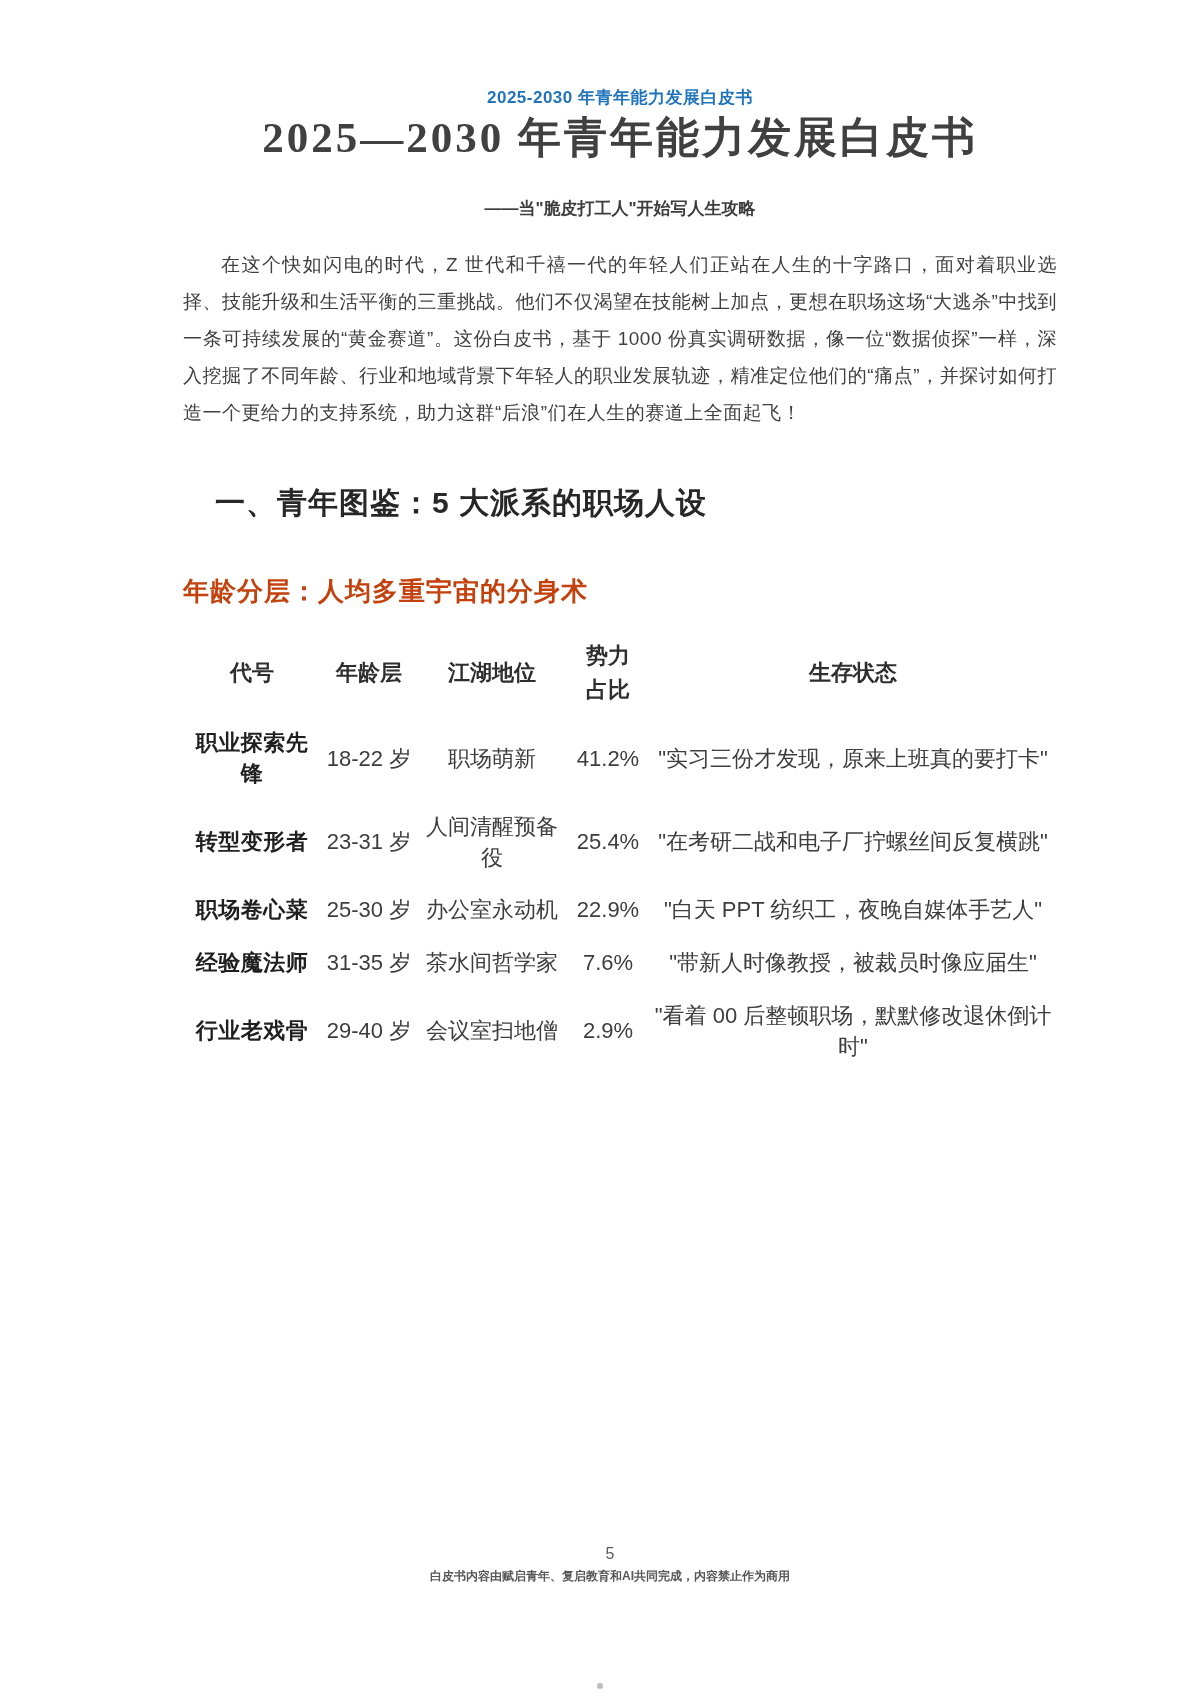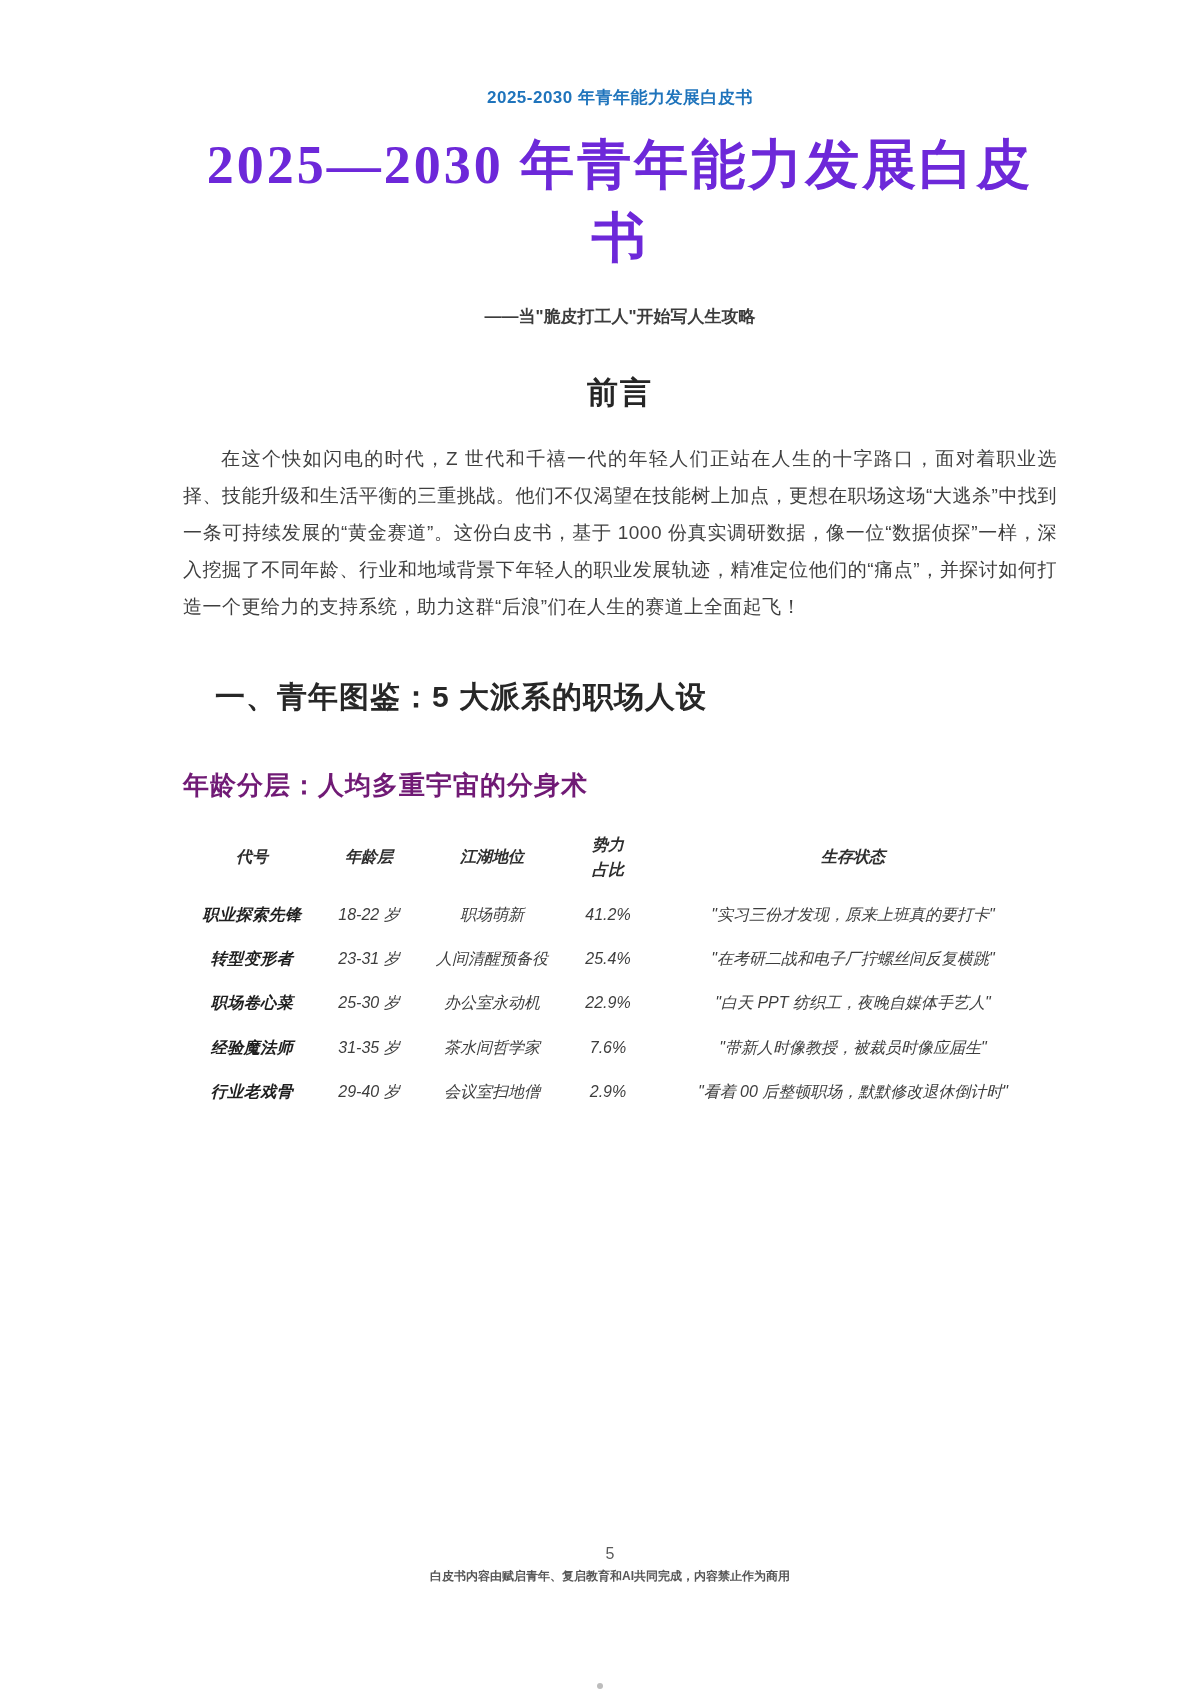--- a/index.html
+++ b/index.html
@@ -17,26 +17,25 @@
 
   .running-header{
     margin-top:86px;
     text-align:center;
     font-size:17px;
     font-weight:700;
     color:#1f74bc;
     letter-spacing:0.5px;
   }
   .doc-title{
-    margin-top:20px;
     text-align:center;
     font-family:"Liberation Serif","DejaVu Serif",serif;
-    font-size:54px;
-    font-weight:700;
-    color:#6d28d9;
+    font-size:43px;
+    font-weight:700;
+    color:#404040;
     letter-spacing:3px;
   }
   .doc-subtitle{
     margin-top:30px;
     text-align:center;
     font-size:17px;
     font-weight:600;
     color:#3c3c3c;
   }
   .preface-heading{
@@ -61,31 +60,30 @@
     font-size:30px;
     font-weight:700;
     color:#272727;
     letter-spacing:1px;
     margin-left:32px;
   }
   .subsection-heading{
     margin-top:50px;
     font-size:26px;
     font-weight:700;
-    color:#701a75;
+    color:#c2410c;
     letter-spacing:1px;
   }
 
   table.persona{
     margin-top:24px;
     width:100%;
     border-collapse:collapse;
-    font-size:16px;
+    font-size:22px;
     color:#3d3d3d;
-    font-style:italic;
   }
   table.persona th{
     font-weight:700;
     color:#2e2e2e;
     text-align:center;
     vertical-align:middle;
     padding:6px 0 10px 0;
     line-height:1.55;
   }
   table.persona th .narrow{
@@ -133,21 +131,20 @@
 
 <div class="page">
   <div class="content">
 
     <div class="running-header">2025-2030 年青年能力发展白皮书</div>
 
     <div class="doc-title">2025—2030 年青年能力发展白皮书</div>
 
     <div class="doc-subtitle">——当"脆皮打工人"开始写人生攻略</div>
 
-    <div class="preface-heading">前言</div>
 
     <p class="preface-paragraph">在这个快如闪电的时代，Z 世代和千禧一代的年轻人们正站在人生的十字路口，面对着职业选择、技能升级和生活平衡的三重挑战。他们不仅渴望在技能树上加点，更想在职场这场“大逃杀”中找到一条可持续发展的“黄金赛道”。这份白皮书，基于 1000 份真实调研数据，像一位“数据侦探”一样，深入挖掘了不同年龄、行业和地域背景下年轻人的职业发展轨迹，精准定位他们的“痛点”，并探讨如何打造一个更给力的支持系统，助力这群“后浪”们在人生的赛道上全面起飞！</p>
 
     <div class="section-heading">一、青年图鉴：5 大派系的职场人设</div>
 
     <div class="subsection-heading">年龄分层：人均多重宇宙的分身术</div>
 
     <table class="persona">
       <colgroup>
         <col class="col-code">

